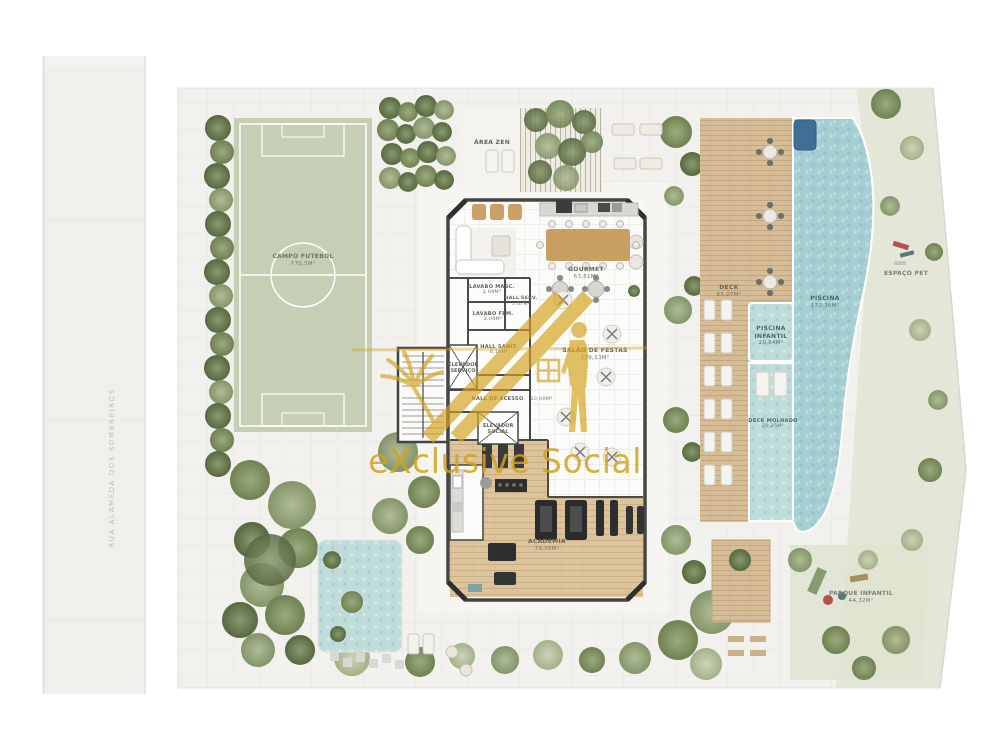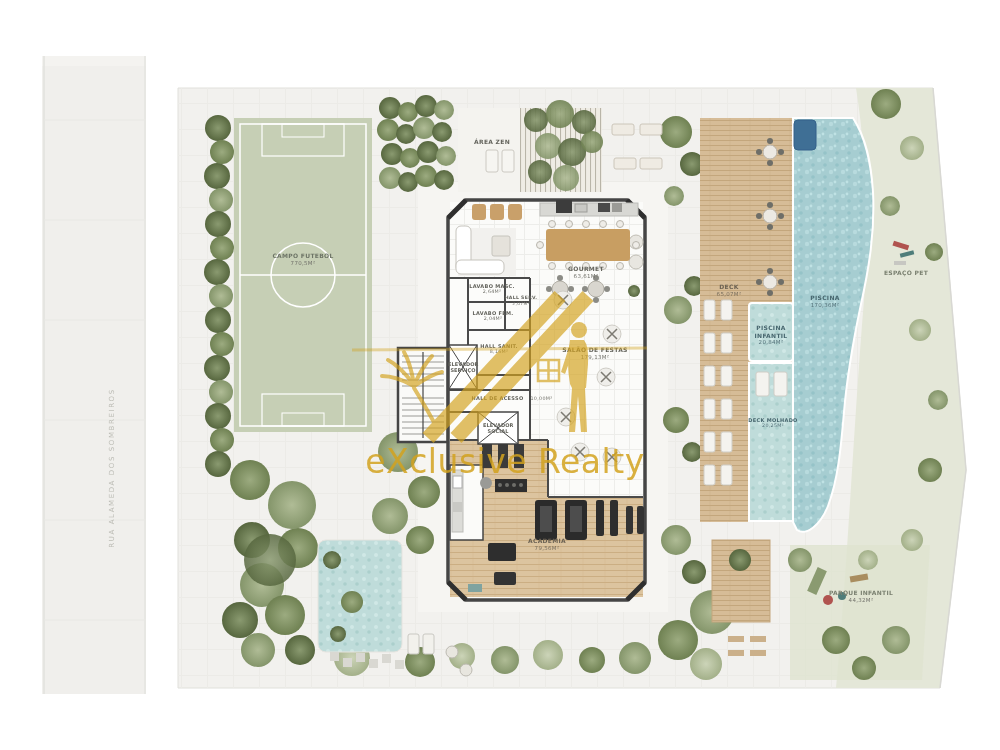--- a/index.html
+++ b/index.html
@@ -554,16 +554,16 @@
         <path d="M62,98 Q80,86 90,84"></path>
       </g>
     </g>
     <g fill="#d2a21e" opacity=".8">
       <circle cx="227" cy="42" r="8"></circle>
       <path d="M218,52 Q214,75 218,96 L220,100 L234,100 L236,76 Q237,58 232,52 Z"></path>
       <path d="M220,100 L217,144 L223,144 L226,108 L229,144 L235,144 L233,100 Z"></path>
       <path d="M218,56 L209,84 L213,86 L221,64 Z"></path>
     </g>
   </svg>
-  <div class="wm-text">eXclusive Realty</div>
+  <div class="wm-text">eXclusive Social</div>
 </div>
 
 </div>
 
 </body></html>

